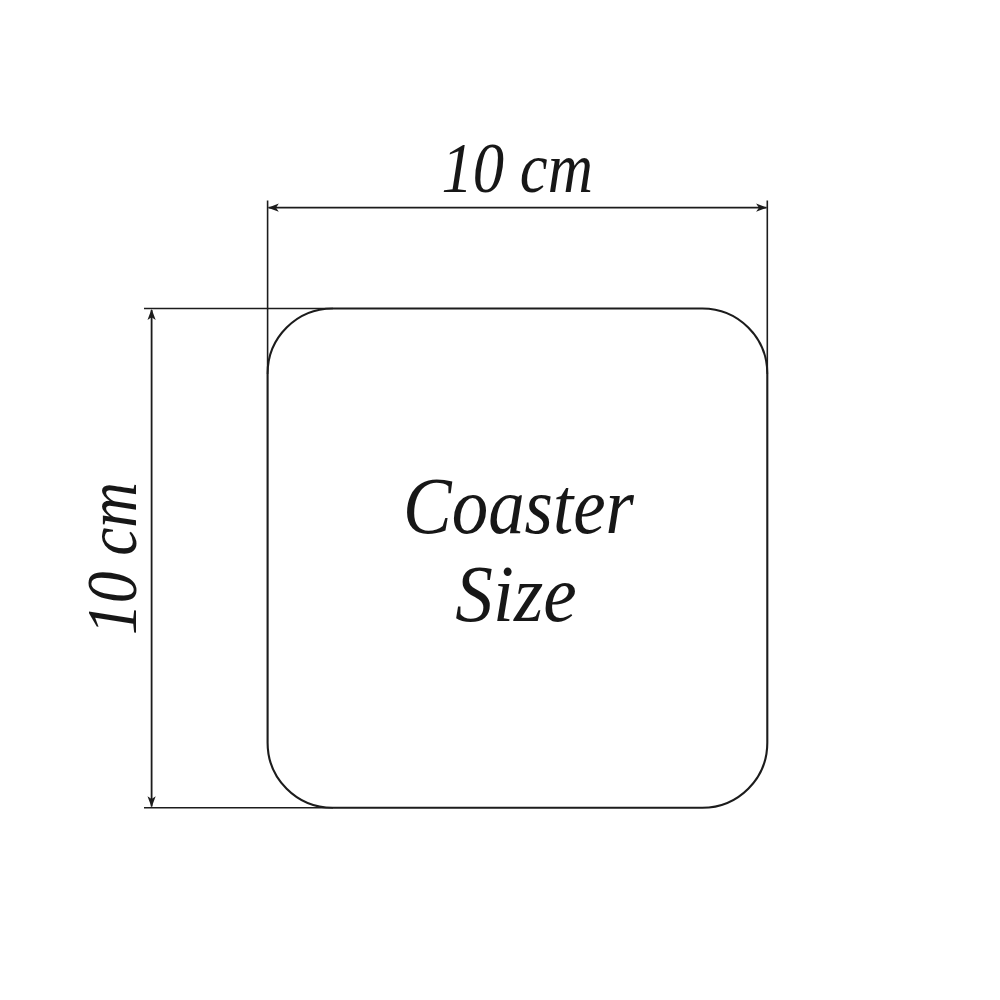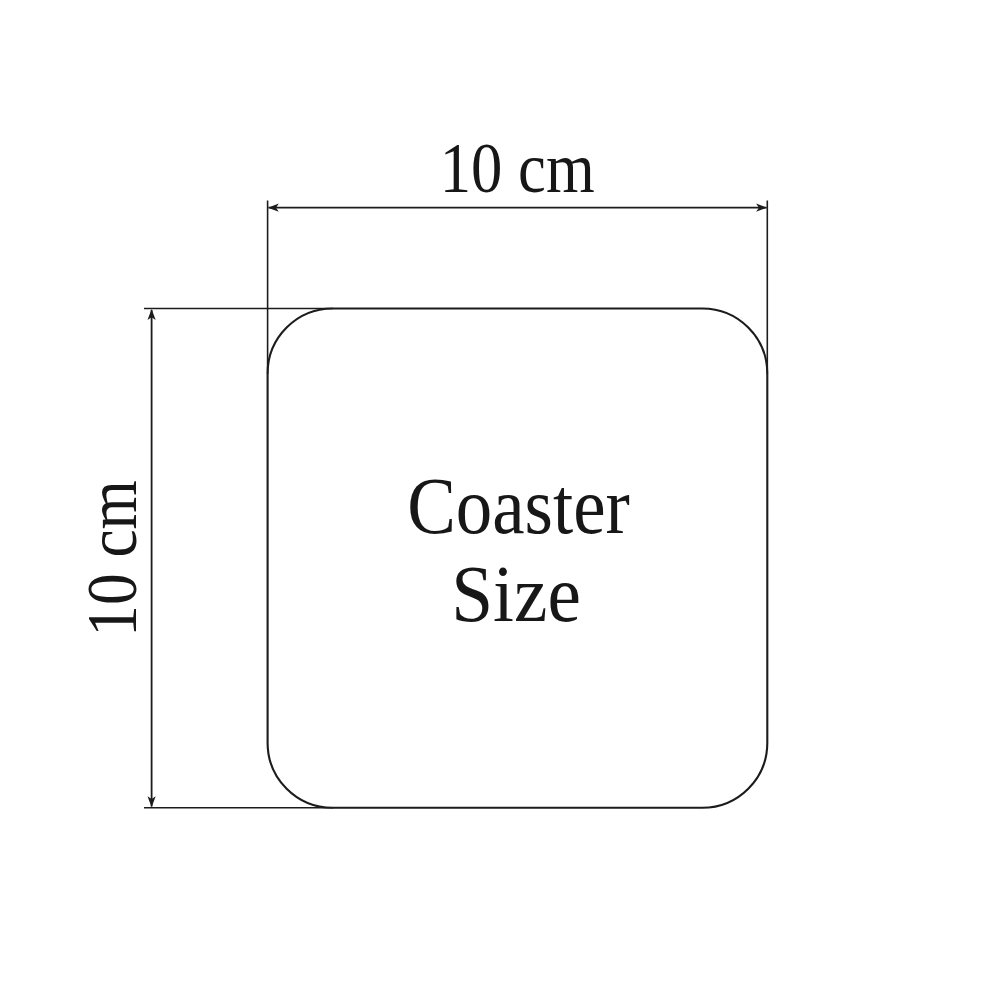--- a/index.html
+++ b/index.html
@@ -1,16 +1,16 @@
 <!DOCTYPE html>
 <html><head>
 <meta charset="utf-8">
 <style>
   html,body{margin:0;padding:0;background:#ffffff;}
-  .page{position:relative;width:1000px;height:1000px;background:#eab308;overflow:hidden;}
+  .page{position:relative;width:1000px;height:1000px;background:#eab308;overflow:hidden;font-style:italic;}
   text{font-family:"Liberation Serif", serif;fill:#171717;}
 </style>
 </head>
 <body>
 <div class="page">
 <svg width="1000" height="1000" viewBox="0 0 1000 1000" xmlns="http://www.w3.org/2000/svg">
 
   <rect x="0" y="0" width="1000" height="1000" fill="#ffffff"></rect>
 
   <rect x="267.6" y="308.5" width="499.7" height="499.3" rx="65" ry="65" fill="none" stroke="#1c1c1c" stroke-width="2.1"></rect>

